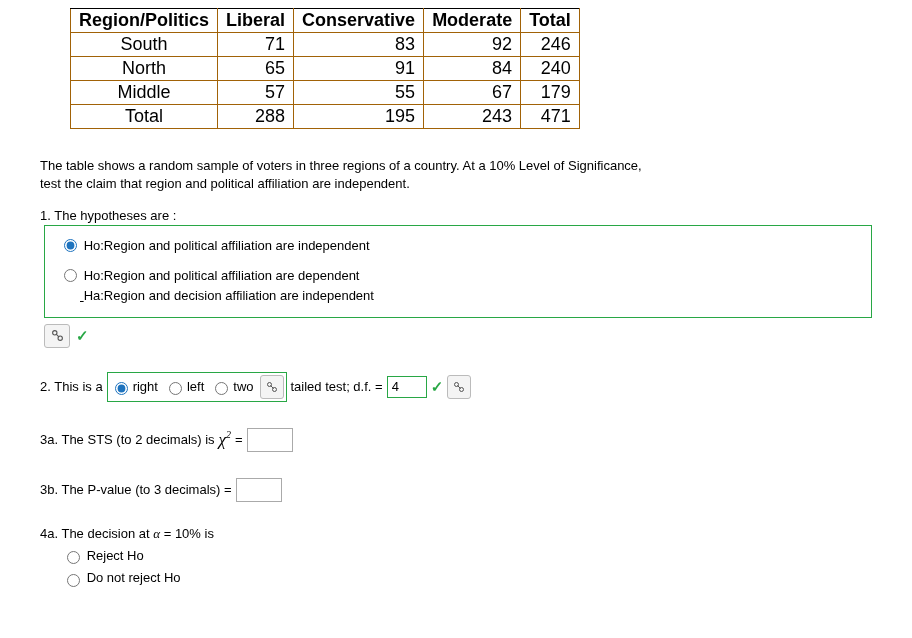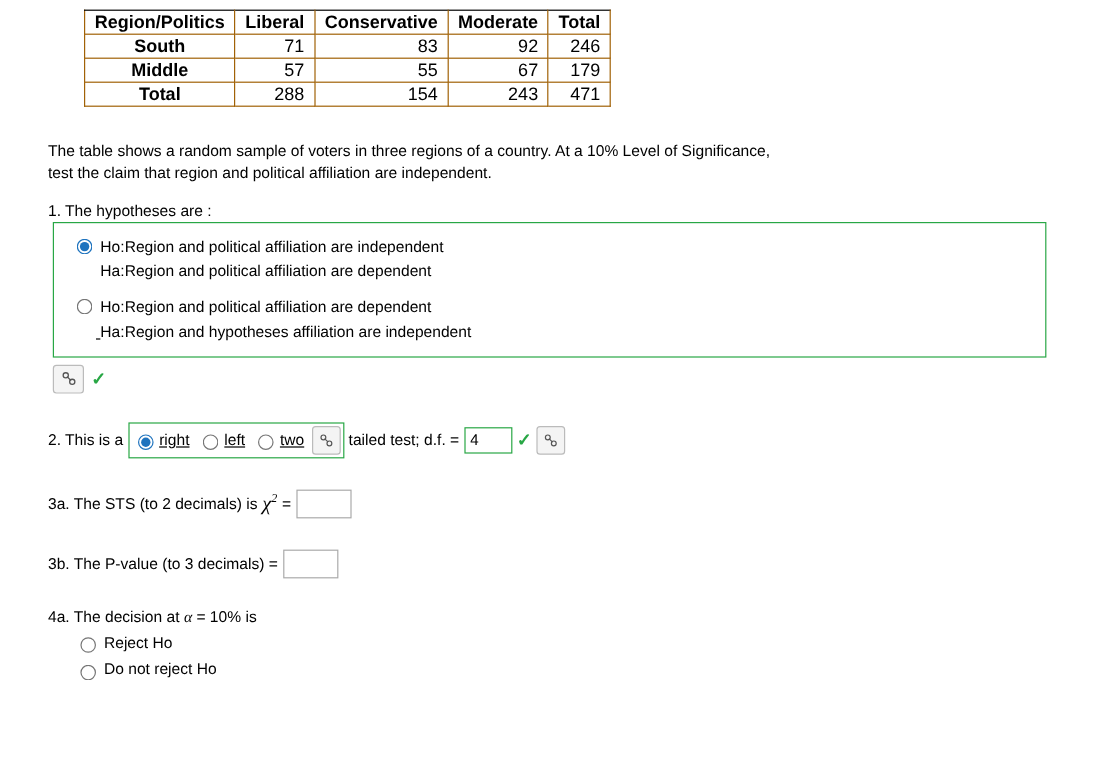--- a/index.html
+++ b/index.html
@@ -11,32 +11,32 @@
     background: #fff;
   }
   table.data {
     border-collapse: collapse;
     margin-left: 30px;
   }
   table.data th, table.data td {
     border: 1px solid #a16207;
     border-top: 1px solid #000;
     padding: 1px 8px;
-    font-size: 15px;
+    font-size: 18px;
   }
   table.data th {
     font-weight: bold;
     text-align: center;
   }
   table.data td {
     text-align: right;
   }
   table.data td.rowhead {
     text-align: center;
-    font-weight: bold;
+    font-weight: normal;
   }
   .prompt {
     margin-top: 28px;
     line-height: 1.35;
   }
   .section-label {
     margin-top: 16px;
     margin-bottom: 2px;
   }
   .q1-box {
@@ -89,21 +89,20 @@
     align-items: center;
     gap: 4px;
     flex-wrap: wrap;
   }
   .radio-box {
     border: 1px solid #28a745;
     padding: 2px 2px;
     display: inline-flex;
     align-items: center;
     gap: 2px;
-    text-decoration: underline;
   }
   .radio-box label {
     margin-right: 4px;
   }
   .radio-box input {
     accent-color: #1e73be;
     vertical-align: middle;
   }
   .inline-btn {
     display: inline-flex;
@@ -180,55 +179,61 @@
     <th>Total</th>
   </tr>
   <tr>
     <td class="rowhead">South</td>
     <td>71</td>
     <td>83</td>
     <td>92</td>
     <td>246</td>
   </tr>
   <tr>
+    <td class="rowhead">North</td>
+    <td>65</td>
+    <td>91</td>
+    <td>84</td>
+    <td>240</td>
+  </tr>
+  <tr>
     <td class="rowhead">Middle</td>
     <td>57</td>
     <td>55</td>
     <td>67</td>
     <td>179</td>
   </tr>
   <tr>
     <td class="rowhead">Total</td>
     <td>288</td>
-    <td>154</td>
+    <td>195</td>
     <td>243</td>
     <td>471</td>
   </tr>
 </tbody>
   </table>
 
 <div class="prompt">
   <span>The table shows a random sample of voters in three regions of a country. At a 10% Level of Significance,</span><br>
   <span>test the claim that region and political affiliation are independent.</span>
 </div>
 
 <div class="section-label" style="">1. The hypotheses are :</div>
 <div class="q1-box">
   <div class="opt">
     <input type="radio" name="q1" checked="" style="">
     <span class="lines">
       <span>Ho:Region and political affiliation are independent</span><br>
-      <span>Ha:Region and political affiliation are dependent</span>
     </span>
   </div>
   <div class="opt" style="margin-bottom:0;text-decoration:underline;">
     <input type="radio" name="q1" style="">
     <span class="lines">
       <span>Ho:Region and political affiliation are dependent</span><br>
-      <span>Ha:Region and hypotheses affiliation are independent</span>
+      <span>Ha:Region and decision affiliation are independent</span>
     </span>
   </div>
 </div>
 <div class="toolbar">
   <span class="btn">
     <svg width="13" height="13" viewBox="0 0 24 24" fill="none" stroke="#555" stroke-width="2">
         <circle cx="7" cy="7" r="4"></circle>
         <circle cx="17" cy="17" r="4"></circle>
         <line x1="9" y1="9" x2="15" y2="15"></line>
       </svg>

